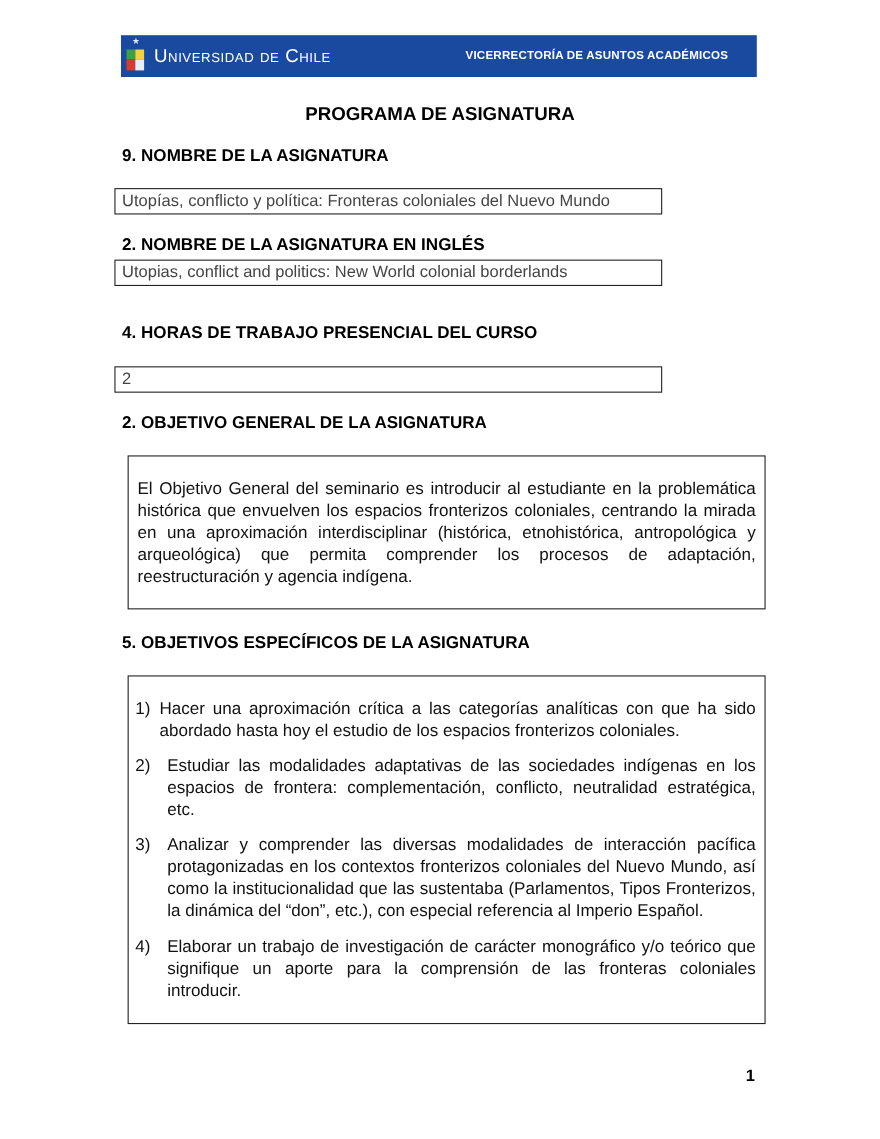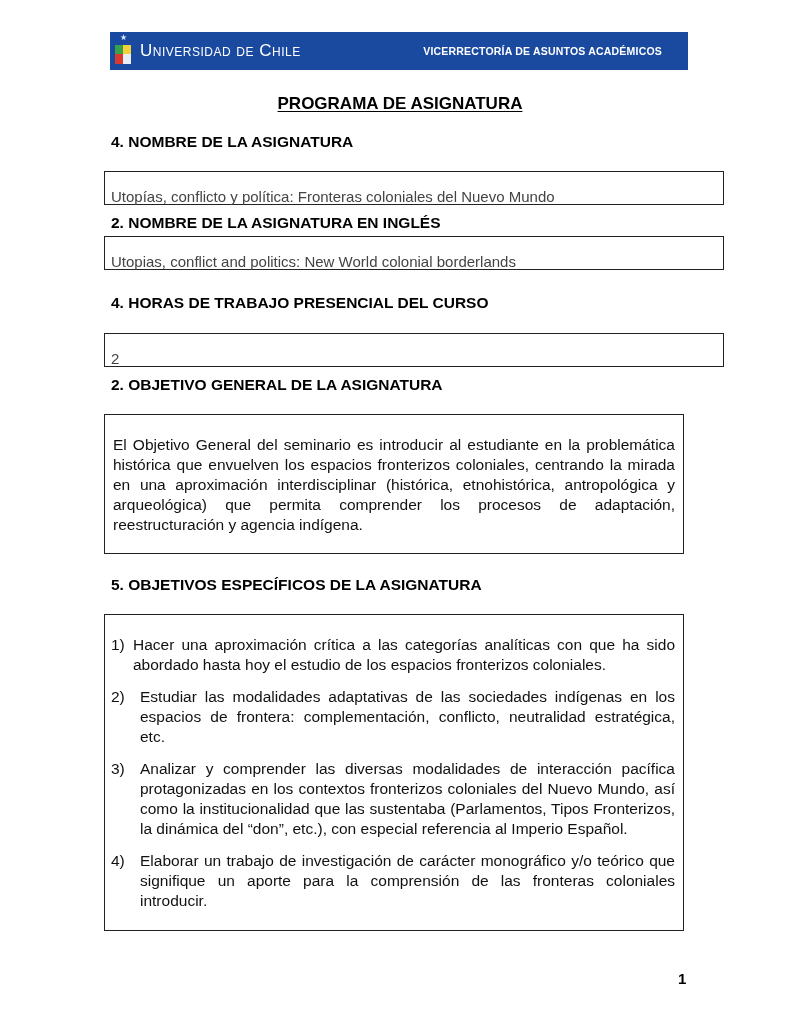--- a/index.html
+++ b/index.html
@@ -8,24 +8,24 @@
     .banner-left { display: flex; align-items: center; }
     .crest { width: 18px; height: 34px; position: relative; margin-right: 8px; }
     .crest .star { position: absolute; left: 6px; top: 0px; color: #dbe6ff; font-size: 8px; line-height: 8px; }
     .crest .q1 { position: absolute; left: 1px; top: 11px; width: 8px; height: 9px; background: #3aa04a; }
     .crest .q2 { position: absolute; left: 9px; top: 11px; width: 8px; height: 9px; background: #f2d23a; }
     .crest .q3 { position: absolute; left: 1px; top: 20px; width: 8px; height: 10px; background: #d83a2e; }
     .crest .q4 { position: absolute; left: 9px; top: 20px; width: 8px; height: 10px; background: #e8eef8; }
     .uni-name { color: #ffffff; font-family: Liberation Sans, sans-serif; font-size: 17px; letter-spacing: 0.5px; font-variant: small-caps; }
     .vice { color: #ffffff; font-size: 10.5px; font-weight: bold; letter-spacing: 0.2px; text-align: right; }
     .title { position: absolute; left: 0; width: 800px; top: 94px; text-align: center; font-size: 17px; font-weight: bold; }
-    .title span { text-decoration: underline; text-underline-offset: 2px; }
+    .title span { text-underline-offset: 2px; }
     .h { position: absolute; left: 111px; font-size: 15.5px; font-weight: bold; }
-    .field { position: absolute; left: 104px; width: 620px; box-sizing: border-box; border: 1.5px solid #222; height: 24px; padding: 16px 6px; font-size: 15px; color: #444; line-height: 18px; }
-    .box { position: absolute; left: 104px; width: 580px; box-sizing: border-box; border: 1.5px solid #222; }
+    .field { position: absolute; left: 104px; width: 498px; box-sizing: border-box; border: 1.5px solid #222; height: 24px; padding: 2px 6px; font-size: 15px; color: #444; line-height: 18px; }
+    .box { position: absolute; left: 116px; width: 580px; box-sizing: border-box; border: 1.5px solid #222; }
     .para { position: absolute; left: 8px; right: 8px; font-size: 15.5px; line-height: 20px; text-align: justify; color: #111; }
     .list { position: absolute; left: 6px; right: 8px; top: 20px; font-size: 15.5px; line-height: 20px; color: #111; }
     .li { display: flex; text-align: justify; margin-bottom: 12px; }
     .li .num { width: 29px; flex: 0 0 29px; }
     .li .txt { flex: 1; text-align: justify; }
     .li.first .num { width: 22px; flex: 0 0 22px; }
     .pageno { position: absolute; left: 678px; top: 970px; font-size: 15px; font-weight: bold; }
   </style>
 </head>
 <body>
@@ -39,21 +39,21 @@
         <span class="q3"></span>
         <span class="q4"></span>
     </div>
     <span class="uni-name">Universidad de Chile</span>
   </div>
   <span class="vice">VICERRECTORÍA DE ASUNTOS ACADÉMICOS</span>
 </div>
 
 <div class="title"><span>PROGRAMA DE ASIGNATURA</span></div>
 
-<div class="h" style="top:133px">4. NOMBRE DE LA ASIGNATURA</div>
+<div class="h" style="top:133px">9. NOMBRE DE LA ASIGNATURA</div>
 <div class="field" style="top:171px">Utopías, conflicto y política: Fronteras coloniales del Nuevo Mundo</div>
 
 <div class="h" style="top:214px">2. NOMBRE DE LA ASIGNATURA EN INGLÉS</div>
 <div class="field" style="top:236px">Utopias, conflict and politics: New World colonial borderlands</div>
 
 <div class="h" style="top:294px">4. HORAS DE TRABAJO PRESENCIAL DEL CURSO</div>
 <div class="field" style="top:333px">2</div>
 
 <div class="h" style="top:376px">2. OBJETIVO GENERAL DE LA ASIGNATURA</div>
 <div class="box" style="top:414px; height:140px;">

